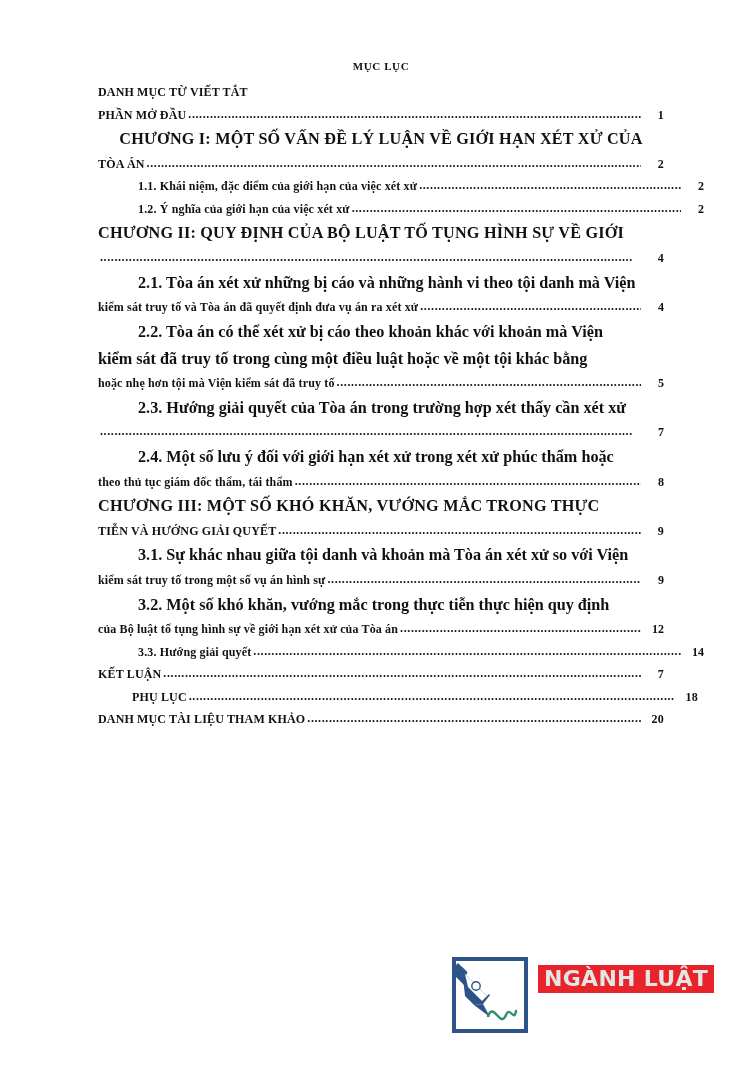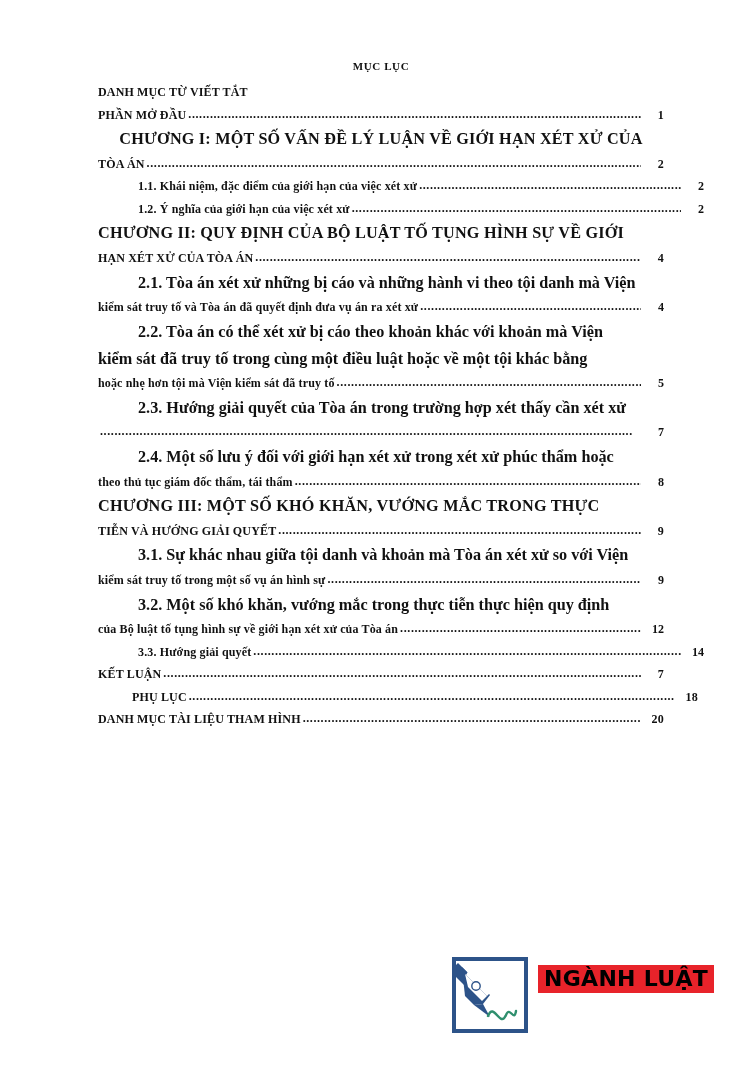--- a/index.html
+++ b/index.html
@@ -140,21 +140,21 @@
   .logo-line2-wrap {
     margin-top: 4px;
     display: inline-block;
     background: #e8232a;
     padding: 2px 6px 3px 6px;
   }
   .logo-line2 {
     font-family: "DejaVu Sans", "Liberation Sans", sans-serif;
     font-weight: bold;
     font-size: 22px;
-    color: #000000;
+    color: #e5e5e5;
     letter-spacing: 0.3px;
     line-height: 1.05;
     white-space: nowrap;
   }
 </style>
 </head>
 <body>
 
 <div id="page">
 
@@ -190,21 +190,20 @@
     <div class="entry lvl2">
       <span class="label">1.2. Ý nghĩa của giới hạn của việc xét xử</span>
       <span class="leader">....................................................................................................................................................</span>
       <span class="pageno">2</span>
     </div>
 
     <div class="wrapline lvl1 caps">
       <span>CHƯƠNG II: QUY ĐỊNH CỦA BỘ LUẬT TỐ TỤNG HÌNH SỰ  VỀ GIỚI</span>
     </div>
     <div class="entry lvl1 caps">
-      <span class="label">HẠN XÉT XỬ CỦA TÒA ÁN</span>
       <span class="leader">....................................................................................................................................................</span>
       <span class="pageno">4</span>
     </div>
 
     <div class="wrapline lvl2">
       <span>2.1. Tòa án xét xử những bị cáo và những hành vi theo tội danh mà Viện</span>
     </div>
     <div class="entry lvl2-cont">
       <span class="label">kiểm sát truy tố và Tòa án đã quyết định đưa vụ án ra xét xử</span>
       <span class="leader">....................................................................................................................................................</span>
@@ -279,21 +278,21 @@
       <span class="pageno">7</span>
     </div>
 
     <div class="entry indent-small caps">
       <span class="label">PHỤ LỤC</span>
       <span class="leader">....................................................................................................................................................</span>
       <span class="pageno">18</span>
     </div>
 
     <div class="entry lvl1 caps">
-      <span class="label">DANH MỤC TÀI LIỆU THAM HÌNH</span>
+      <span class="label">DANH MỤC TÀI LIỆU THAM KHẢO</span>
       <span class="leader">....................................................................................................................................................</span>
       <span class="pageno">20</span>
     </div>
 
   </div>
 
   <div class="logo">
 
     <div class="logo-mark">
       <svg width="68" height="68" viewBox="0 0 68 68">

